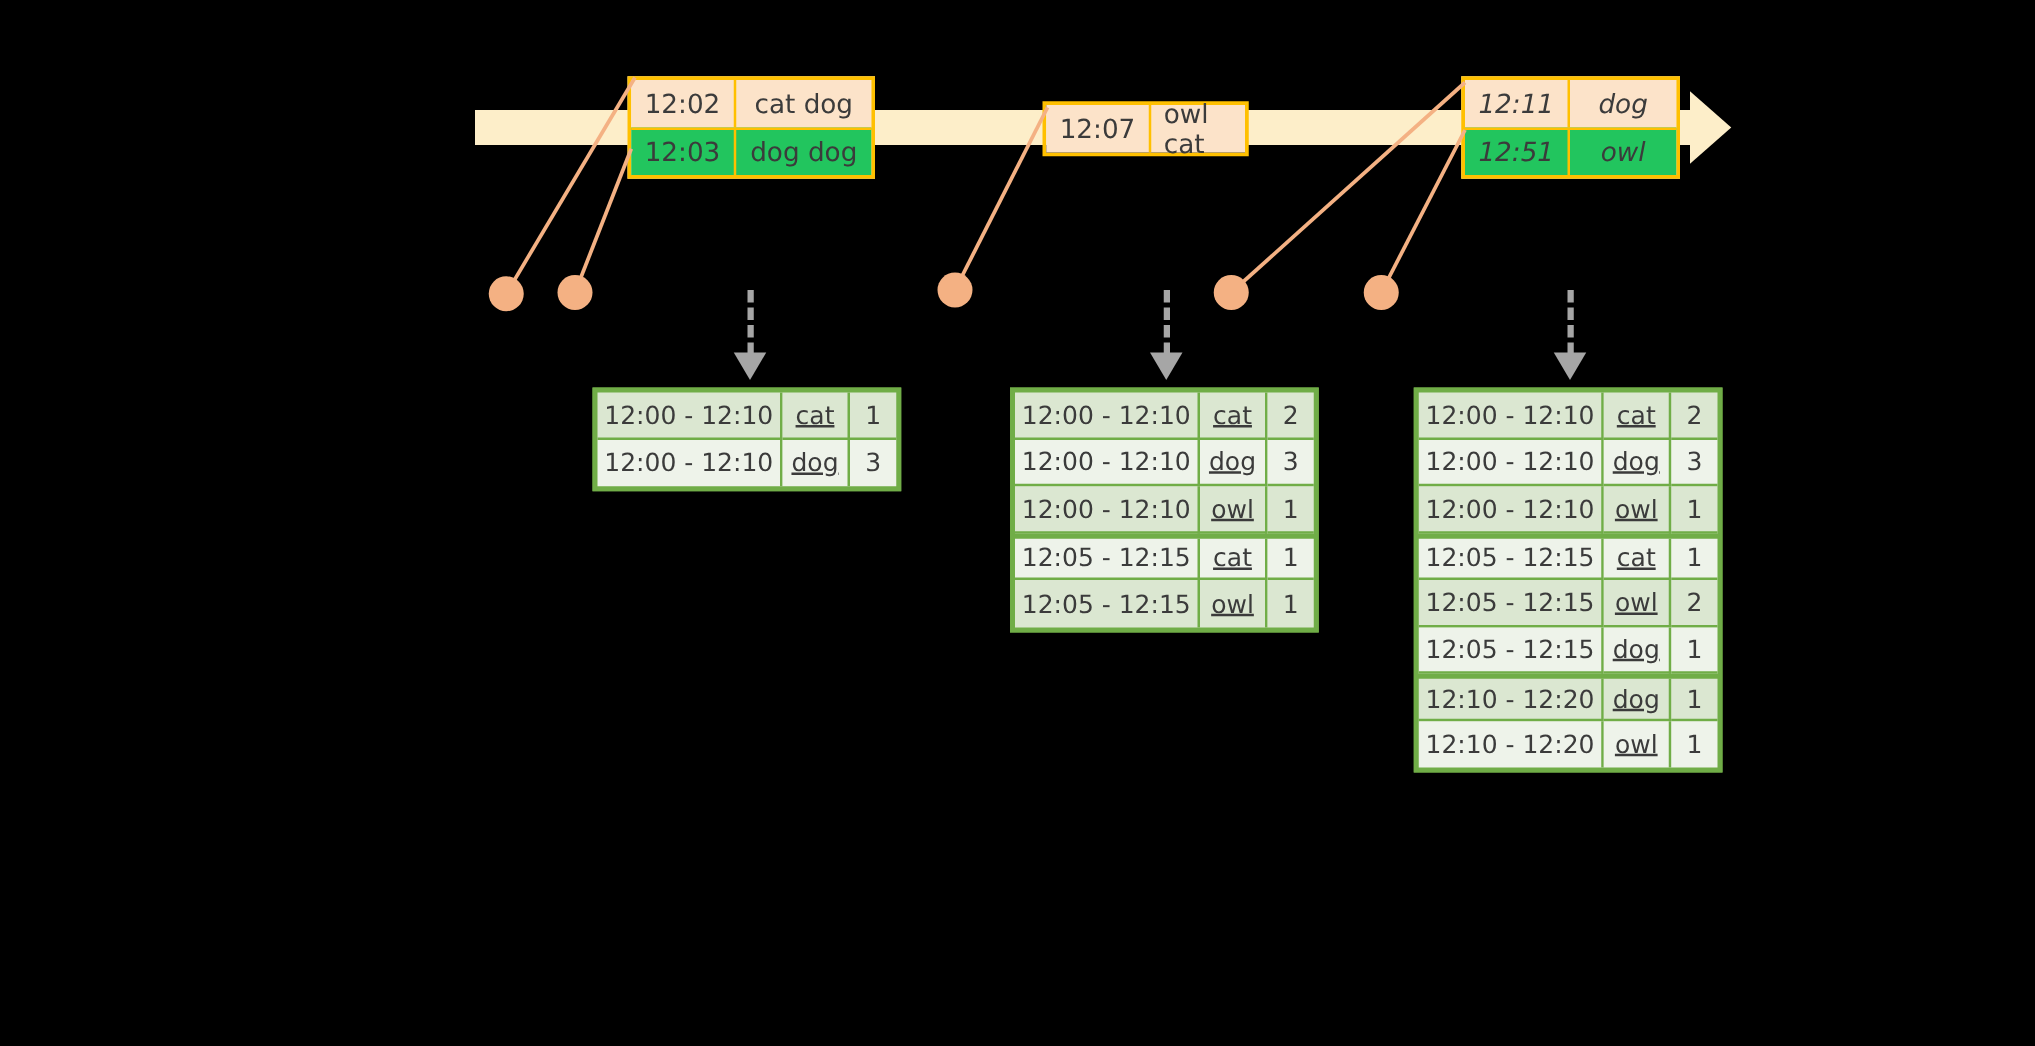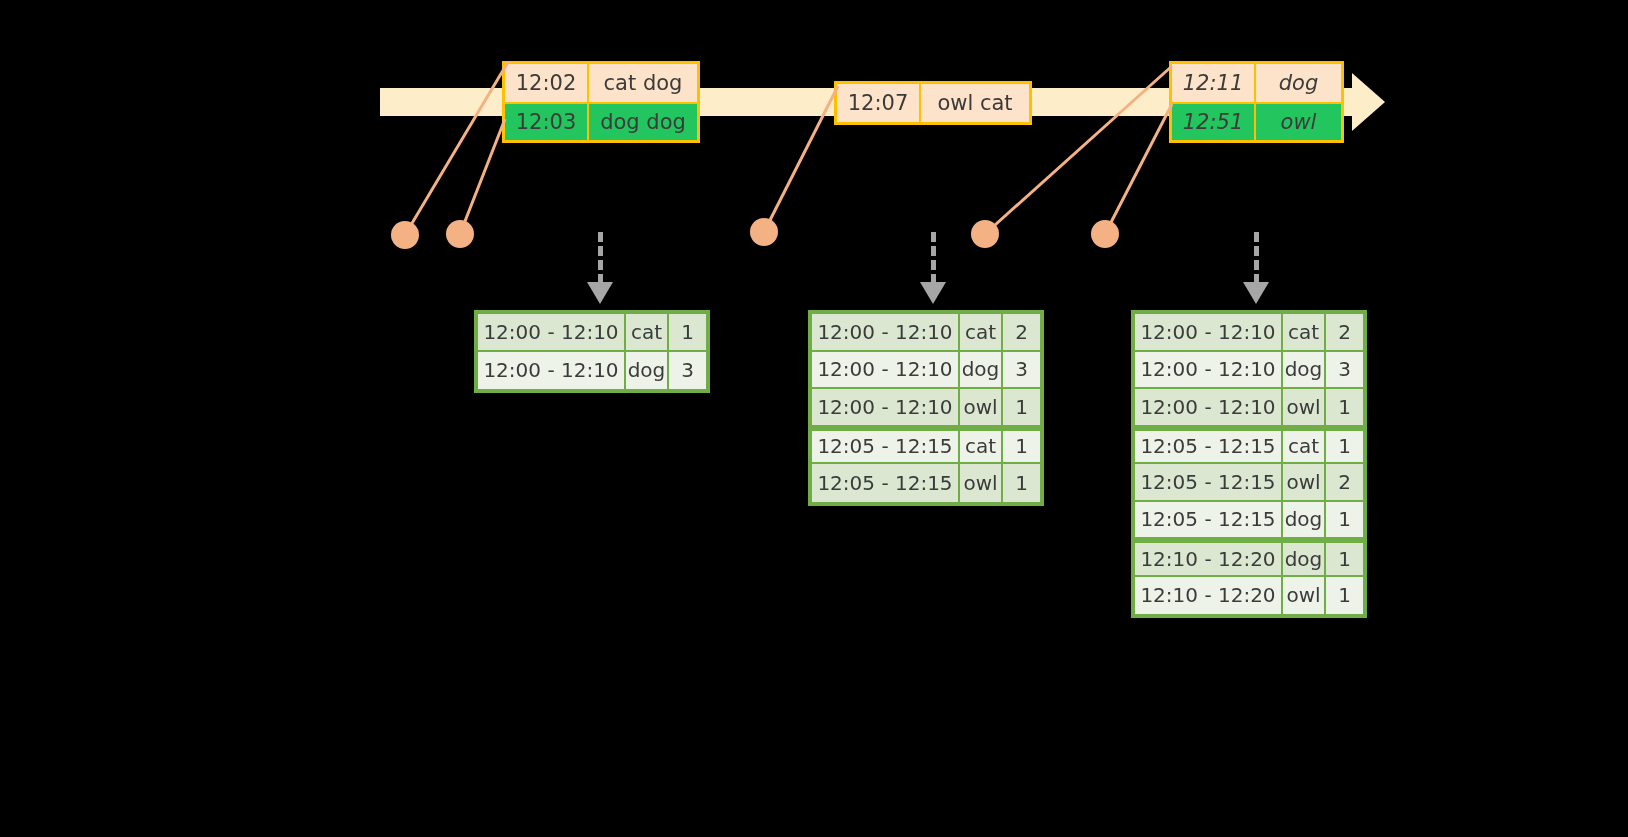--- a/index.html
+++ b/index.html
@@ -76,21 +76,21 @@
     display: flex;
     align-items: center;
     justify-content: center;
     font-size: 21px;
     color: #3b3b3b;
     box-sizing: border-box;
     padding: 0 10px;
   }
 
   #event-box-0 { left: 122px; top: 1px; width: 198px; }
-  #event-box-1 { left: 454px; top: 21px; width: 198px; }
+  #event-box-1 { left: 454px; top: 21px; width: 165px; }
   #event-box-2 { left: 789px; top: 1px; width: 175px; font-style: italic; }
 
   
   #connectors {
     position: absolute;
     left: 0;
     top: 0;
     width: 1628px;
     height: 837px;
     pointer-events: none;
@@ -118,21 +118,21 @@
     color: #3b3b3b;
     box-sizing: border-box;
     border-right: 2px solid #70ad47;
     border-bottom: 2px solid #70ad47;
   }
   .res-row:last-child .res-cell { border-bottom: none; }
   .res-cell:last-child { border-right: none; }
   .shade-a .res-cell { background: #dbe7d1; }
   .shade-b .res-cell { background: #eef3ea; }
   .c-window { width: 148px; }
-  .c-word   { width: 43px; }
+  .c-word   { width: 54px; text-decoration: underline; }
   .c-count  { width: 37px; }
 
   #result-table-0 { left: 474px; top: 310px; }
   #result-table-1 { left: 808px; top: 310px; }
   #result-table-2 { left: 1131px; top: 310px; }
 
   
   .down-arrow {
     position: absolute;
     width: 26px;

